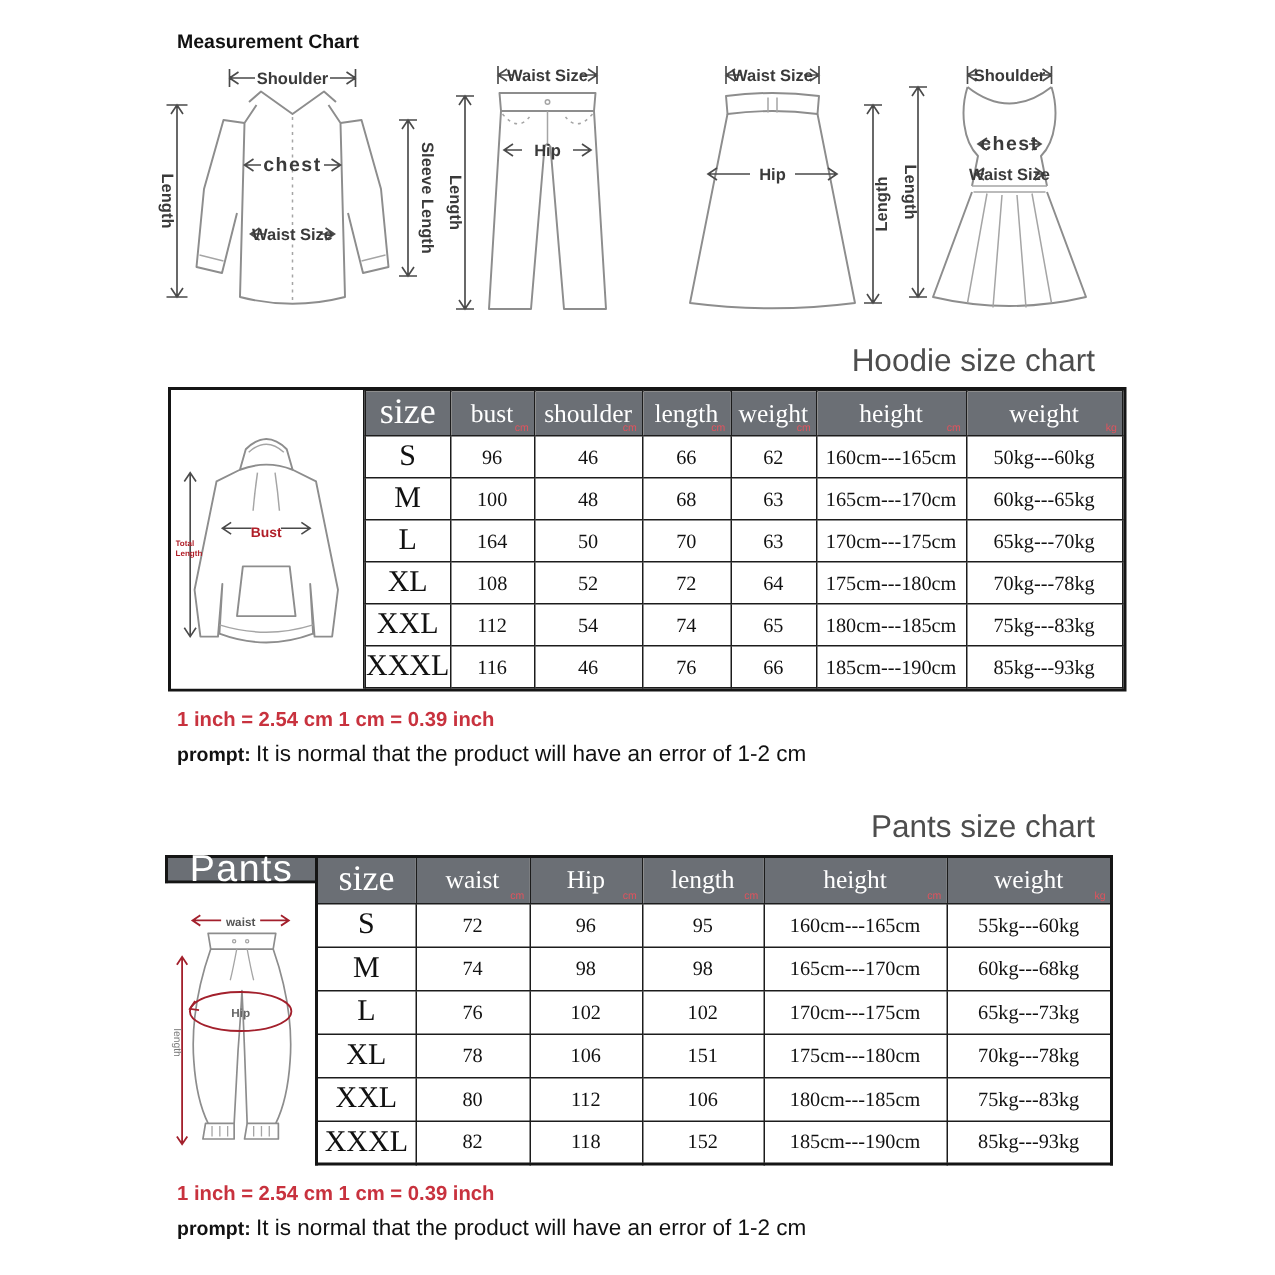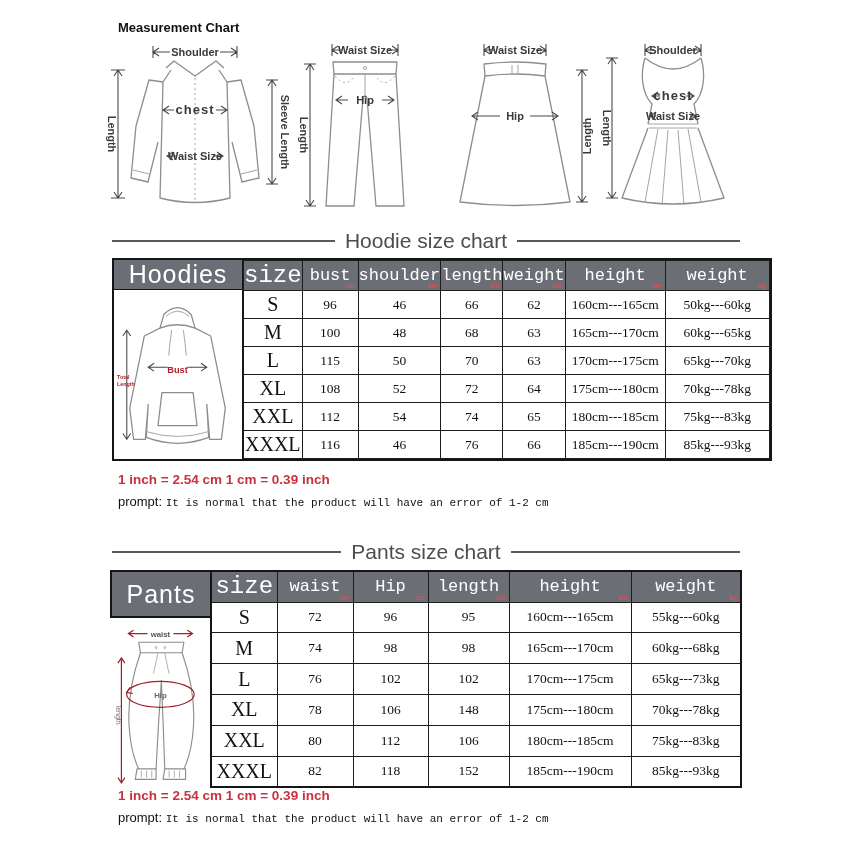--- a/index.html
+++ b/index.html
@@ -11,60 +11,60 @@
 
   svg .garment{stroke:#8d8d8d;fill:none;stroke-width:1.3;stroke-linejoin:round;}
   svg .garment-light{stroke:#a5a5a5;fill:none;stroke-width:1;}
   svg .meas{stroke:#4a4a4a;fill:none;stroke-width:1.1;}
   svg .lbl{fill:#3a3a3a;font-family:"Liberation Sans",sans-serif;font-size:11px;font-weight:700;}
   svg .lbl-big{fill:#3a3a3a;font-family:"Liberation Sans",sans-serif;font-size:13px;font-weight:700;letter-spacing:1px;}
   svg .dash{stroke-dasharray:2,3;}
   svg .redline{stroke:#a3202c;fill:none;stroke-width:1.4;}
   svg .redlbl{fill:#b01e28;font-family:"Liberation Sans",sans-serif;font-weight:700;}
 
-  .chart-title-row{position:absolute;display:flex;align-items:center;width:628px;}
+  .chart-title-row{position:absolute;display:flex;align-items:flex-end;width:628px;flex-direction:column;}
   .chart-title-row .rule{flex:1;height:2px;background:#595959;}
   .chart-title{color:#4d4d4d;font-size:21px;padding:0 10px;white-space:nowrap;}
   #hoodie-title{left:112px;top:229px;}
   #pants-title{left:112px;top:540px;}
 
   .chart-block{position:absolute;display:flex;align-items:stretch;}
   #hoodie-block{left:112px;top:258px;border:2px solid #151515;}
   #pants-block{left:110px;top:570px;}
 
   .left-col{display:flex;flex-direction:column;}
   #hoodie-block .left-col{width:128px;border-right:1px solid #151515;}
   #pants-block .left-col{width:100px;}
   .left-header{background:#6b6f75;color:#fff;display:flex;align-items:center;justify-content:center;font-size:25px;letter-spacing:1px;box-sizing:border-box;}
   #hoodie-block .left-header{height:30px;border-bottom:1px solid #151515;}
-  #pants-block .left-header{height:48px;border:2px solid #151515;border-right:none;}
+  #pants-block .left-header{height:19px;border:2px solid #151515;border-right:none;}
   .left-image{flex:1;display:flex;align-items:center;justify-content:center;background:#fff;}
 
   table.size-table{border-collapse:collapse;table-layout:fixed;}
   #pants-block table.size-table{border:2px solid #151515;}
   .size-table th,.size-table td{border:1px solid #1c1c1c;text-align:center;vertical-align:middle;padding:0;box-sizing:border-box;overflow:hidden;}
   .size-table th{background:#6b6f75;color:#fff;font-weight:400;position:relative;}
-  .size-table th .col-label{font-family:Liberation Mono, monospace;font-size:17px;margin-top:37px;}
+  .size-table th .col-label{font-family:Liberation Serif, serif;font-size:17px;margin-top:37px;}
   .size-table th.size-col .col-label{font-size:24px;}
   .size-table th .unit{position:absolute;right:3px;bottom:1px;color:#e0535d;font-size:7px;font-family:"Liberation Sans",sans-serif;line-height:1;}
   #hoodie-block thead tr{height:30px;}
   #hoodie-block tbody tr{height:28px;}
   #pants-block thead tr{height:31px;}
   #pants-block tbody tr{height:29px;}
   .size-table td{font-family:"Liberation Serif",serif;font-size:13.5px;color:#111;}
   .size-table td.size-cell{font-size:20px;}
 
   .notes{position:absolute;left:118px;width:620px;}
   #notes-1{top:472px;}
   #notes-2{top:788px;}
   .note-red{color:#c8323e;font-size:13.5px;font-weight:700;}
   .note-red .second{}
   .note-prompt{margin-top:7px;font-size:13px;color:#111;}
-  .note-prompt b{font-family:"Liberation Sans",sans-serif;font-weight:400;}
-  .note-prompt .ptext{font-family:Liberation Mono, monospace;font-size:11px;}
+  .note-prompt b{font-family:"Liberation Sans",sans-serif;font-weight:700;}
+  .note-prompt .ptext{font-family:Liberation Sans, sans-serif;font-size:15px;}
 </style>
 </head>
 <body>
 
 <div class="measure-title">Measurement Chart</div>
 
 <div class="diagrams">
 
   <svg width="190" height="178" viewBox="0 0 190 178">
     <path class="meas" d="M53,10 V22 M137,10 V22 M53,16 H70 M120,16 H137 M59,12 L53,16 L59,20 M131,12 L137,16 L131,20"></path>
@@ -129,21 +129,20 @@
 </div>
 
 <div class="chart-title-row" id="hoodie-title">
   <div class="rule"></div>
   <div class="chart-title">Hoodie size chart</div>
   <div class="rule"></div>
 </div>
 
 <div class="chart-block" id="hoodie-block">
   <div class="left-col">
-    <div class="left-header">Hoodies</div>
     <div class="left-image">
       <svg width="122" height="160" viewBox="0 0 125 164">
         <path class="garment" d="M48,20 Q62,6 76,20 L80,34 Q62,27 44,34 Z"></path>
         <path class="garment-light" d="M50,22 Q62,11 74,22"></path>
         <path class="garment" d="M44,34 L28,42 L13,116 L17,148 L29,148 L32,112 L30,146 Q62,158 94,146 L92,112 L95,148 L107,148 L111,116 L96,42 L80,34"></path>
         <path class="garment-light" d="M30,140 Q62,150 94,140"></path>
         <path class="garment" d="M46,100 L78,100 L82,134 L42,134 Z"></path>
         <path class="garment-light" d="M56,36 Q54,50 53,62 M68,36 Q70,50 71,62"></path>
         <path class="meas" d="M32,74 H52 M72,74 H92 M38,70 L32,74 L38,78 M86,70 L92,74 L86,78"></path>
         <text class="redlbl" x="62" y="80" text-anchor="middle" font-size="9.5">Bust</text>
@@ -188,21 +187,21 @@
           <td class="size-cell">M</td>
           <td>100</td>
           <td>48</td>
           <td>68</td>
           <td>63</td>
           <td>165cm---170cm</td>
           <td>60kg---65kg</td>
         </tr>
         <tr>
           <td class="size-cell">L</td>
-          <td>115</td>
+          <td>164</td>
           <td>50</td>
           <td>70</td>
           <td>63</td>
           <td>170cm---175cm</td>
           <td>65kg---70kg</td>
         </tr>
         <tr>
           <td class="size-cell">XL</td>
           <td>108</td>
           <td>52</td>
@@ -314,21 +313,21 @@
           <td>76</td>
           <td>102</td>
           <td>102</td>
           <td>170cm---175cm</td>
           <td>65kg---73kg</td>
         </tr>
         <tr>
           <td class="size-cell">XL</td>
           <td>78</td>
           <td>106</td>
-          <td>148</td>
+          <td>151</td>
           <td>175cm---180cm</td>
           <td>70kg---78kg</td>
         </tr>
         <tr>
           <td class="size-cell">XXL</td>
           <td>80</td>
           <td>112</td>
           <td>106</td>
           <td>180cm---185cm</td>
           <td>75kg---83kg</td>

